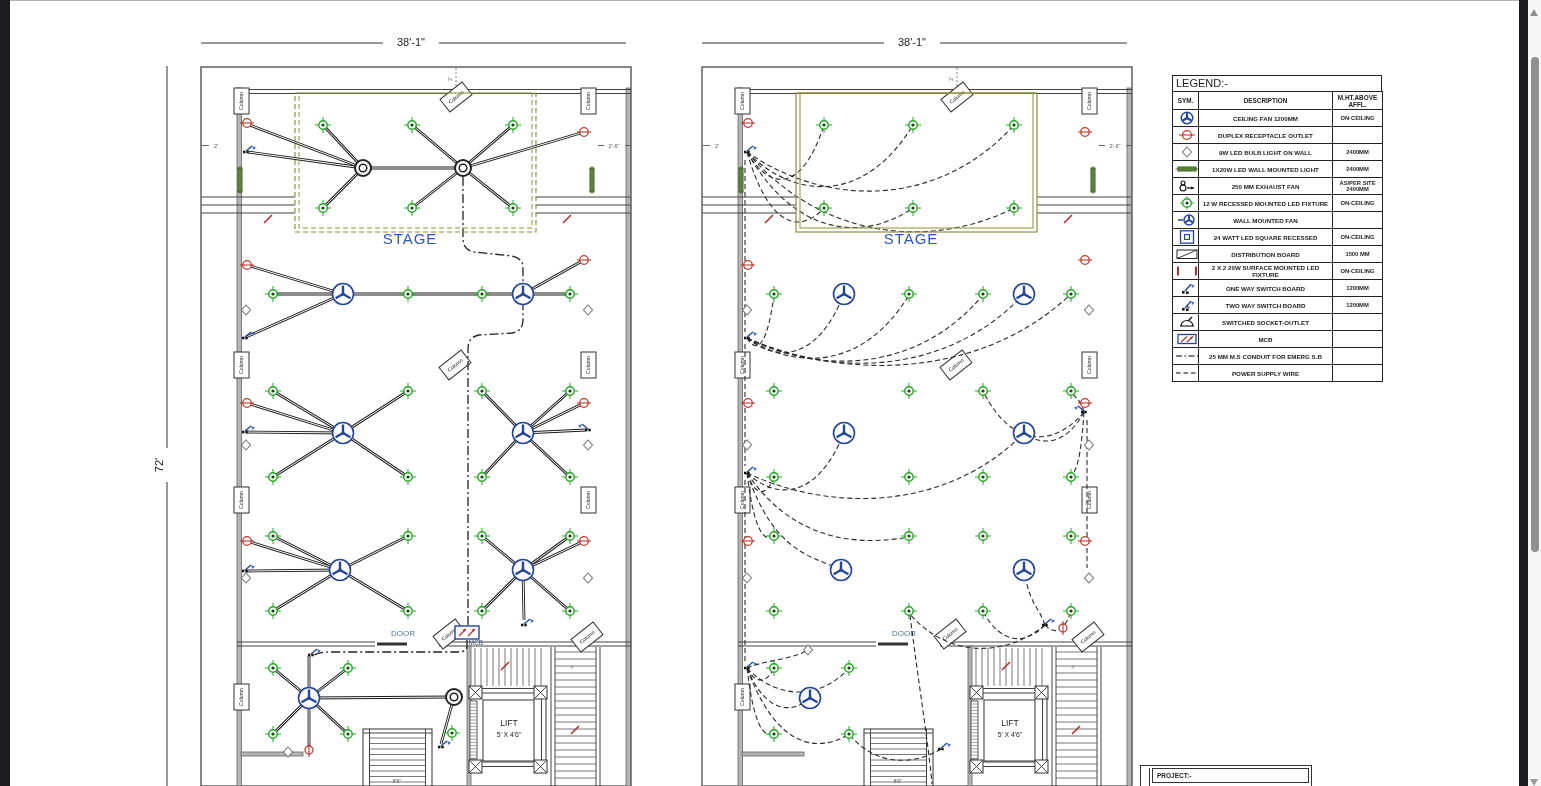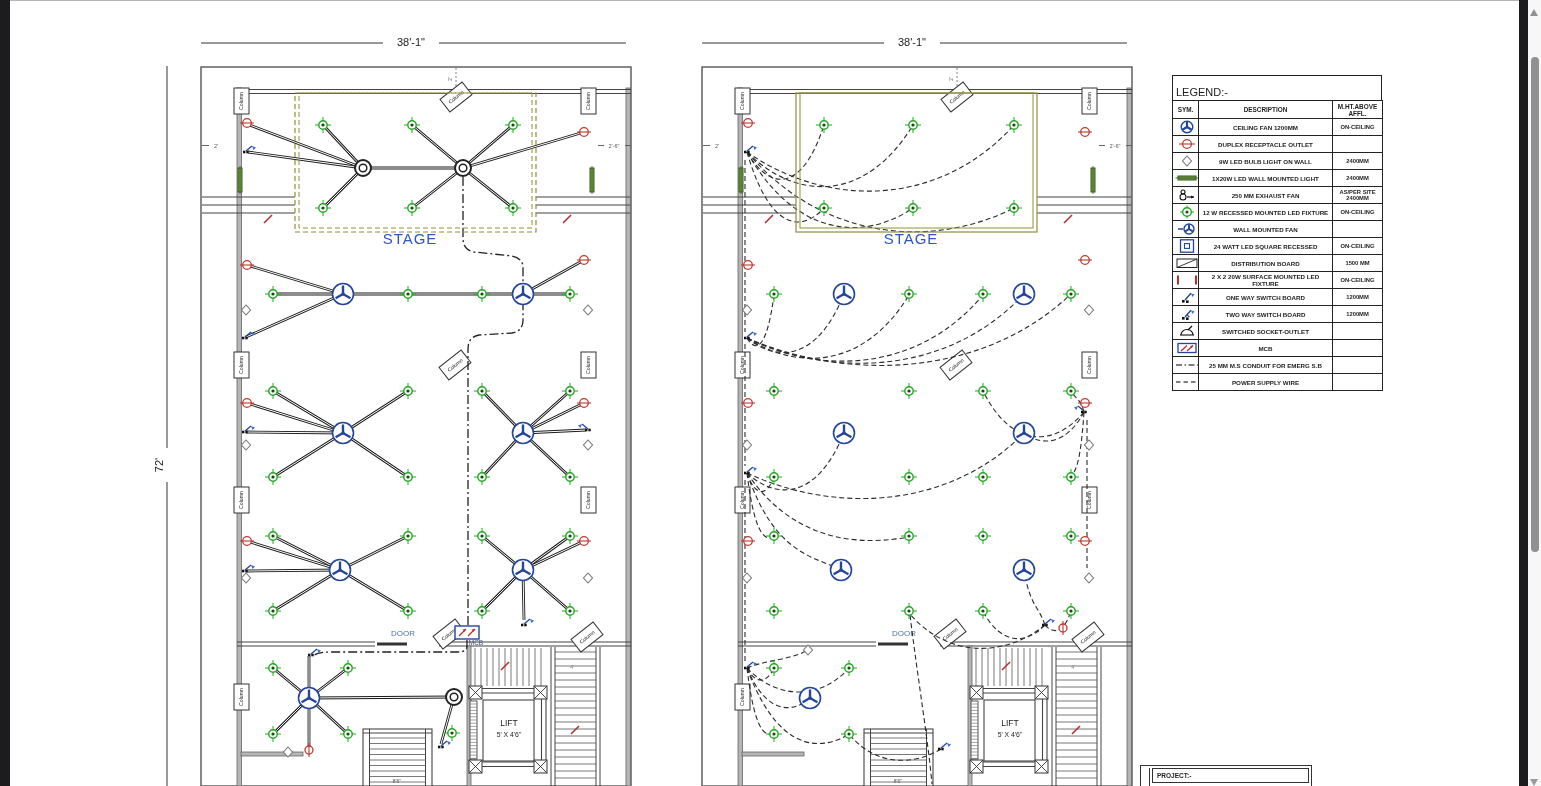--- a/index.html
+++ b/index.html
@@ -15,21 +15,21 @@
      border-bottom:7px solid #8f8f8f;}
   .scroll-down{position:absolute;top:779px;left:2px;width:0;height:0;
      border-left:4.5px solid transparent;border-right:4.5px solid transparent;
      border-top:7px solid #9a9a9a;}
   .scroll-thumb{position:absolute;top:57px;left:2.5px;width:8px;height:495px;
      border-radius:4px;background:#909090;}
   #plan-svg{position:absolute;left:0;top:0;}
   svg text{font-family:"Liberation Sans",sans-serif;}
   .legend{position:absolute;left:1172px;top:75px;width:210px;color:#1c1c1c;}
   .legend-title{border:1px solid #222;border-bottom:none;font-size:11px;
-     padding:10px 3px 2px 3px;background:#fff;}
+     padding:1px 3px 2px 3px;background:#fff;}
   .legend table{border-collapse:collapse;width:210px;table-layout:fixed;}
   .legend th,.legend td{border:1px solid #222;text-align:center;padding:0 1px;
      overflow:hidden;background:#fff;}
   .legend th{font-size:6.4px;font-weight:bold;height:17px;line-height:7px;}
   .legend td{height:16px;}
   .legend td.desc{font-size:6.2px;font-weight:bold;}
   .legend td.ht{font-size:5.8px;font-weight:bold;line-height:6.5px;}
   .legend td.sym svg{display:block;margin:0 auto;}
   .project-box{position:absolute;left:1140px;top:765px;width:170px;height:21px;
      border:1.5px solid #333;background:#fff;}

